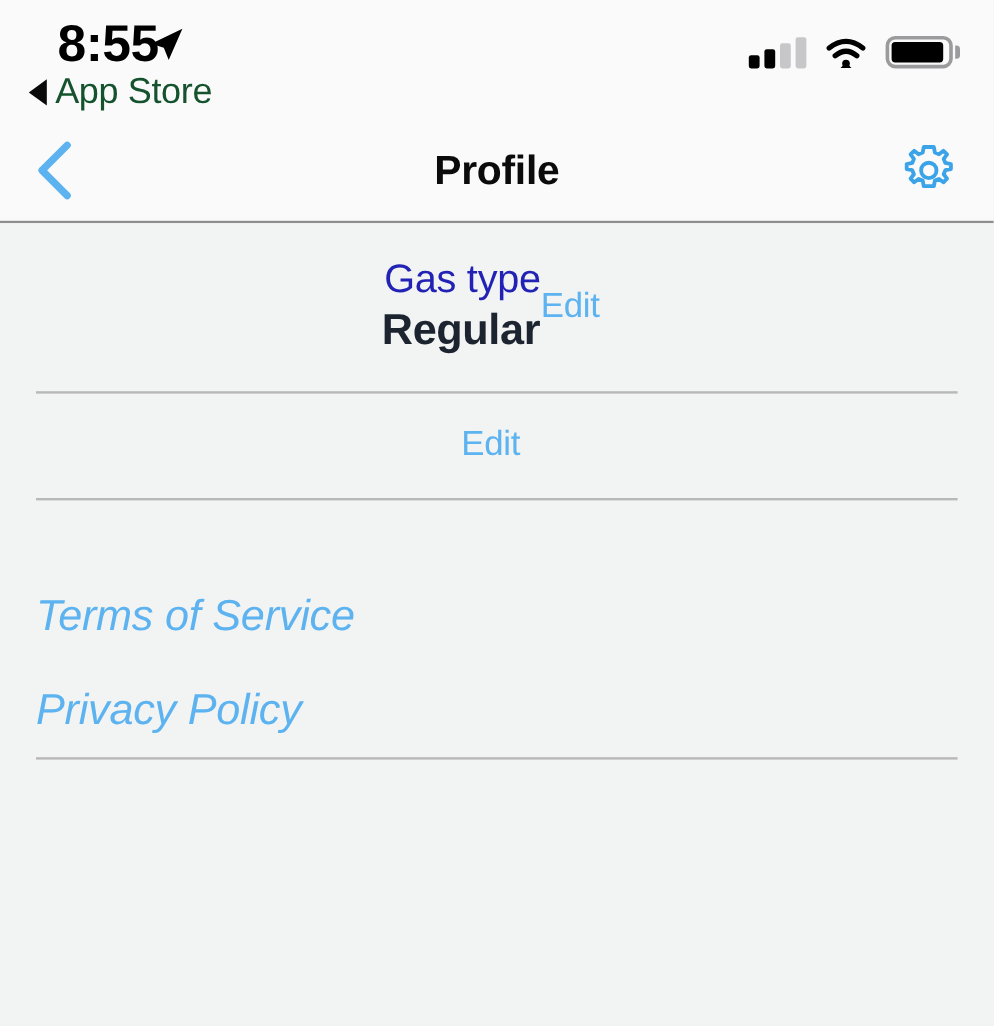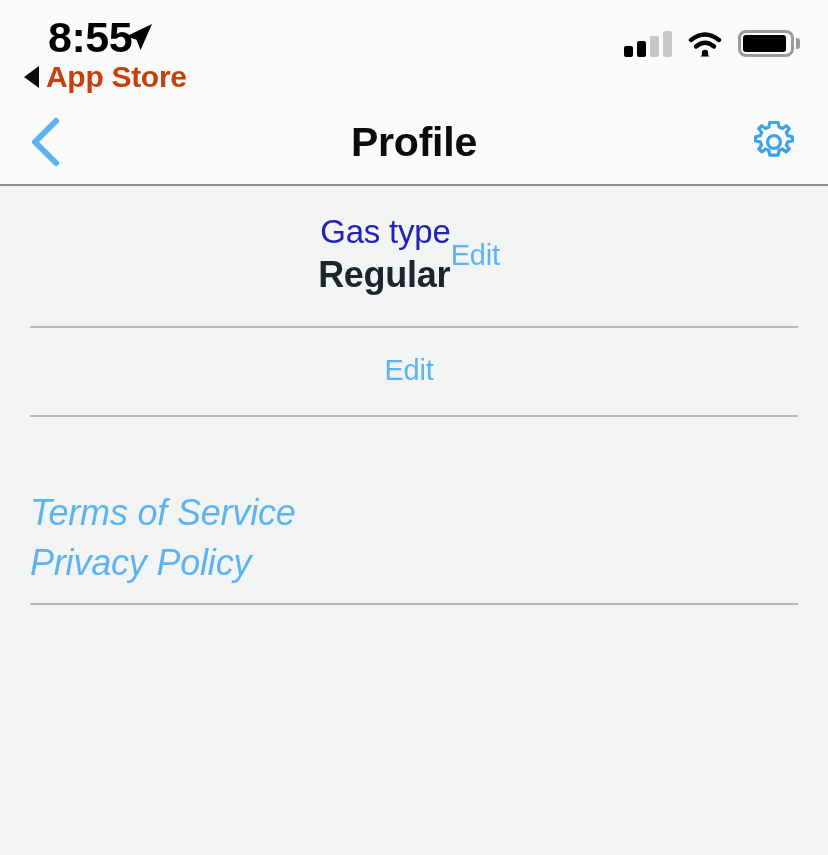--- a/index.html
+++ b/index.html
@@ -46,22 +46,22 @@
     left: 120px;
     top: 19px;
     width: 36px;
     height: 36px;
   }
   .back-to-app {
     position: absolute;
     left: 24px;
     top: 59px;
     font-size: 30px;
-    font-weight: bold;
-    color: #c2410c;
+    font-weight: normal;
+    color: #14532d;
     letter-spacing: -0.3px;
     line-height: 36px;
     display: flex;
     align-items: center;
     gap: 7px;
   }
   .back-tri {
     display: inline-block;
     width: 0;
     height: 0;
@@ -143,21 +143,21 @@
     width: 56px;
     height: 56px;
     display: flex;
     align-items: center;
     justify-content: center;
     cursor: pointer;
   }
   .nav-title {
     width: 100%;
     text-align: center;
-    font-size: 41px;
+    font-size: 34px;
     font-weight: bold;
     color: #0b0b0b;
     letter-spacing: -0.2px;
   }
   .nav-gear {
     position: absolute;
     right: 30px;
     top: 50%;
     transform: translateY(-50%);
     width: 48px;
@@ -232,21 +232,21 @@
   }
   .legal-link {
     font-size: 36px;
     color: #5cb3f0;
     letter-spacing: -0.2px;
     line-height: 44px;
     cursor: pointer;
     margin-left: 0px;
     font-style: italic;
   }
-  .legal-link + .legal-link { margin-top: 6px; }
+  .legal-link + .legal-link { margin-top: 34px; }
 
   .bottom-space { height: 60px; }
 </style>
 </head>
 <body>
 
 <div class="phone">
 
   <div class="status-bar">
     <div class="status-time">8:55</div>

